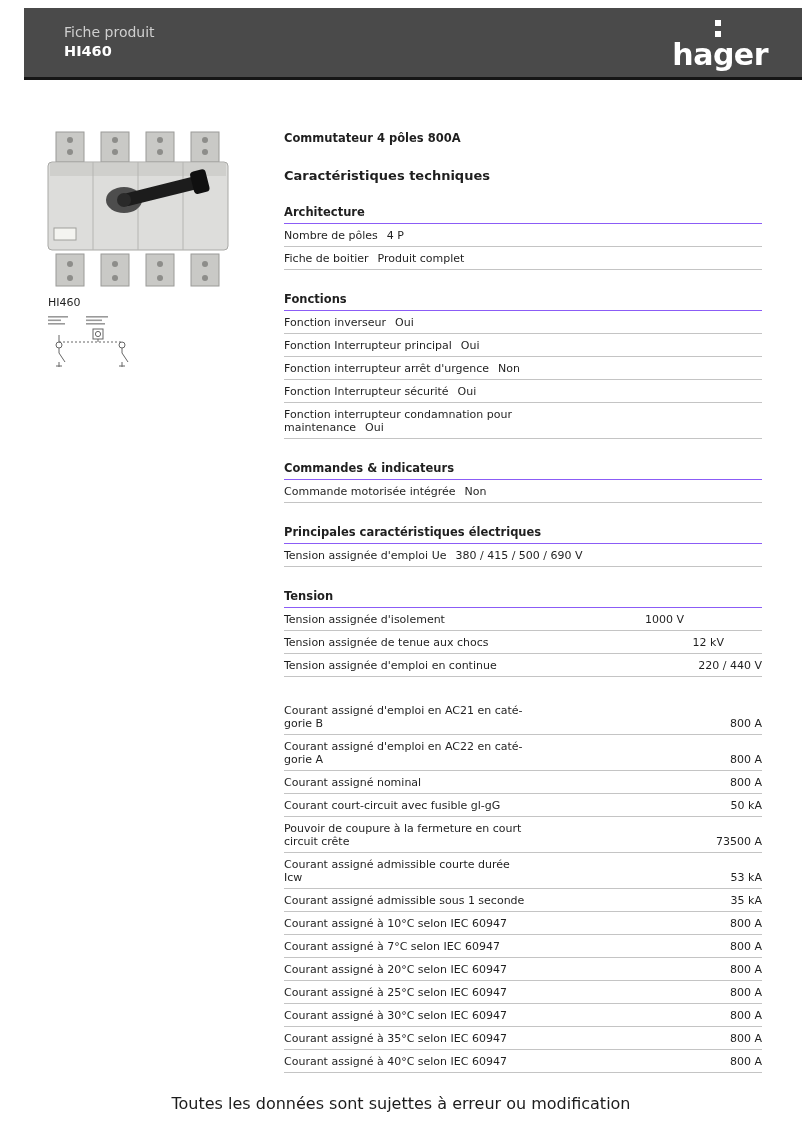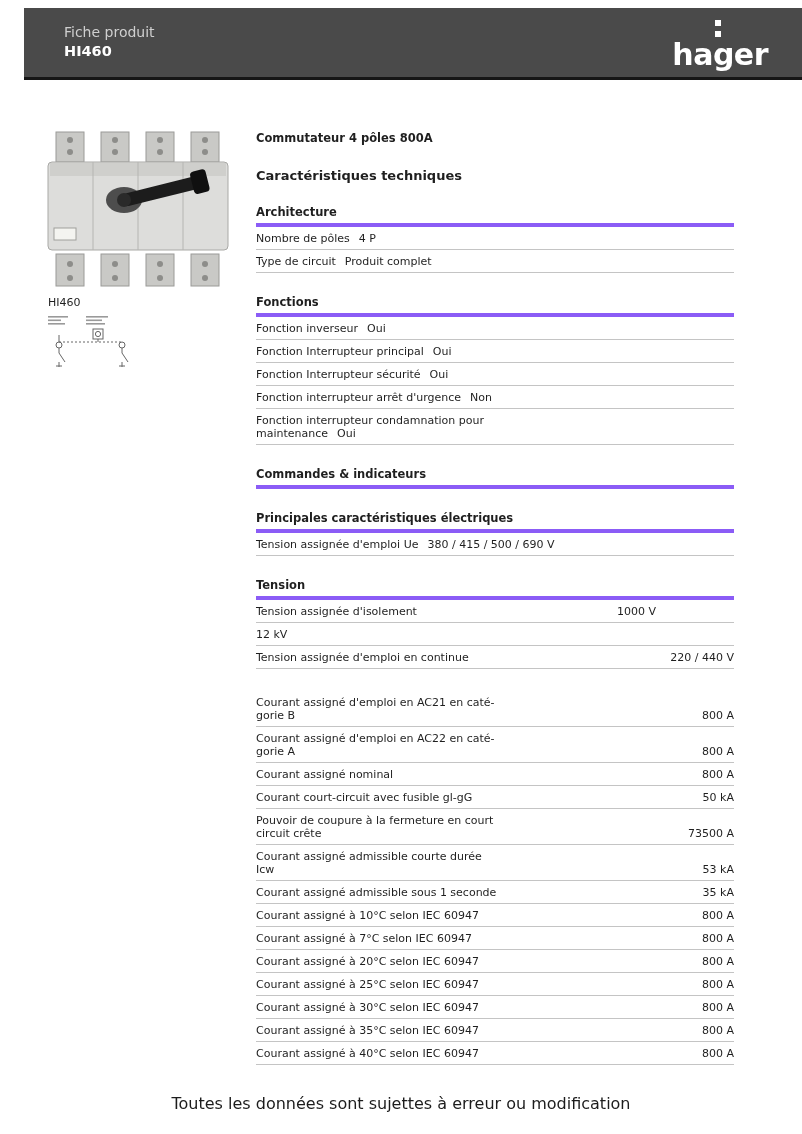--- a/index.html
+++ b/index.html
@@ -25,27 +25,27 @@
   .logo-colon { display: flex; flex-direction: column; gap: 5px; margin-right: 4px; padding-top: 6px; }
   .logo-colon i { display: block; width: 6px; height: 6px; background: #ffffff; }
   .logo-text { font-size: 30px; font-weight: bold; letter-spacing: -0.5px; }
 
   
   .photo-wrap { position: absolute; left: 46px; top: 128px; width: 184px; height: 164px; }
   .product-code { position: absolute; left: 48px; top: 296px; font-size: 11px; }
   .diagram-wrap { position: absolute; left: 46px; top: 314px; width: 108px; height: 54px; }
 
   
-  .main { position: absolute; left: 256px; top: 131px; width: 478px; }
+  .main { position: absolute; left: 284px; top: 131px; width: 478px; }
   .product-title { font-size: 11.5px; font-weight: bold; margin: 0 0 23px 0; }
   .tech-heading { font-size: 13px; font-weight: bold; margin: 0; }
   .section { margin-top: 22px; }
   .section-title {
     font-size: 11.5px; font-weight: bold;
-    padding-bottom: 4px; border-bottom: 4px solid #8b5cf6;
+    padding-bottom: 4px; border-bottom: 1px solid #8b5cf6;
   }
   .row {
     border-bottom: 1px solid #c4c4c4;
     padding: 5px 0 4px 0;
     font-size: 11px; line-height: 13px;
   }
   .row .lbl { white-space: pre-line; }
   .row.inline .val { margin-left: 9px; }
   .row.spread { display: flex; justify-content: space-between; align-items: flex-end; }
   .row.spread .lbl { flex: 1 1 auto; }
@@ -162,49 +162,51 @@
 </div>
 
 <div class="main">
 
   <div class="product-title">Commutateur 4 pôles 800A</div>
   <div class="tech-heading">Caractéristiques techniques</div>
 
   <div class="section">
     <div class="section-title">Architecture</div>
     <div class="row inline"><span class="lbl">Nombre de pôles</span><span class="val">4 P</span></div>
-    <div class="row inline"><span class="lbl">Type de circuit</span><span class="val">Produit complet</span></div>
+    <div class="row inline"><span class="lbl">Fiche de boitier</span><span class="val">Produit complet</span></div>
   </div>
 
   <div class="section">
     <div class="section-title">Fonctions</div>
     <div class="row inline"><span class="lbl">Fonction inverseur</span><span class="val">Oui</span></div>
     <div class="row inline"><span class="lbl">Fonction Interrupteur principal</span><span class="val">Oui</span></div>
+    <div class="row inline"><span class="lbl">Fonction interrupteur arrêt d'urgence</span><span class="val">Non</span></div>
     <div class="row inline"><span class="lbl">Fonction Interrupteur sécurité</span><span class="val">Oui</span></div>
-    <div class="row inline"><span class="lbl">Fonction interrupteur arrêt d'urgence</span><span class="val">Non</span></div>
     <div class="row inline"><span class="lbl">Fonction interrupteur condamnation pour
 maintenance</span><span class="val">Oui</span></div>
   </div>
 
   <div class="section">
     <div class="section-title">Commandes &amp; indicateurs</div>
+    <div class="row inline"><span class="lbl">Commande motorisée intégrée</span><span class="val">Non</span></div>
   </div>
 
   <div class="section">
     <div class="section-title">Principales caractéristiques électriques</div>
     <div class="row inline"><span class="lbl">Tension assignée d'emploi Ue</span><span class="val">380 / 415 / 500 / 690 V</span></div>
   </div>
 
   <div class="section">
     <div class="section-title">Tension</div>
     <div class="row spread">
         <span class="lbl">Tension assignée d'isolement</span>
         <span class="val v-off2">1000 V</span>
       </div>
     <div class="row spread">
+        <span class="lbl">Tension assignée de tenue aux chocs</span>
         <span class="val v-off1">12 kV</span>
       </div>
     <div class="row spread">
         <span class="lbl">Tension assignée d'emploi en continue</span>
         <span class="val">220 / 440 V</span>
       </div>
   </div>
 
   <div class="section">
     <div class="row spread">

